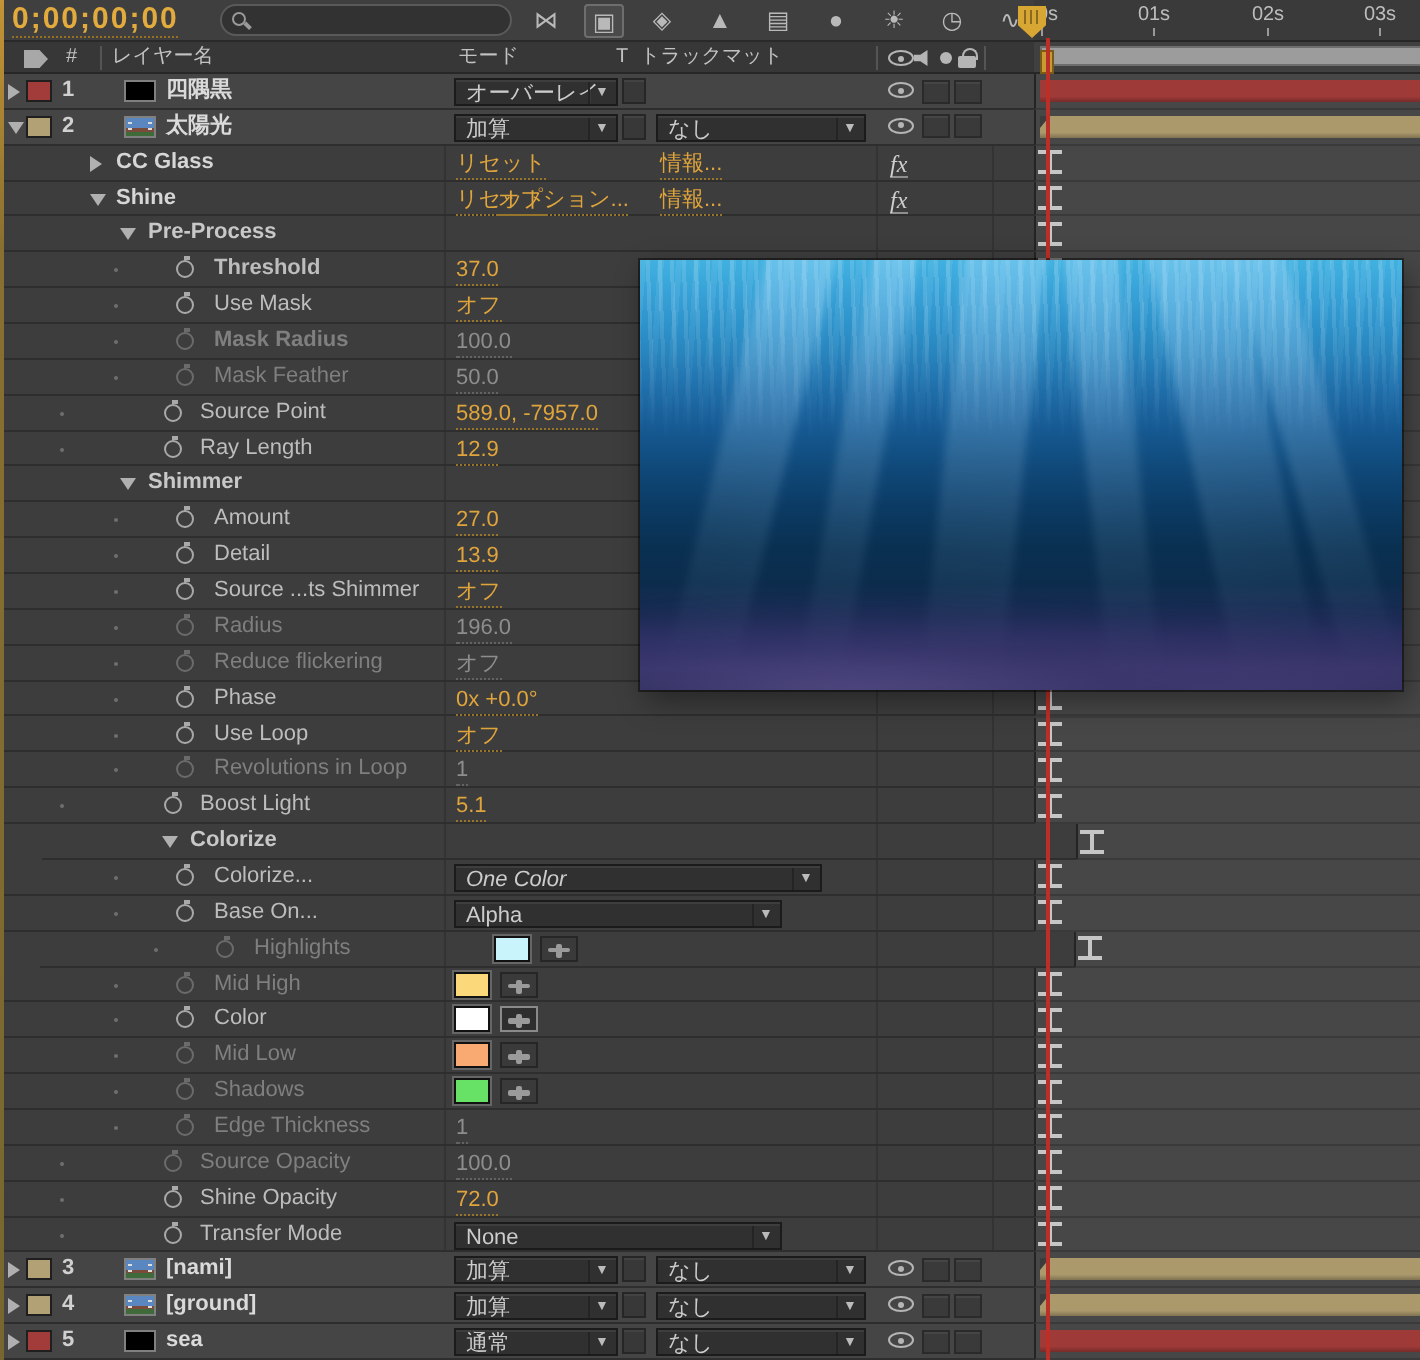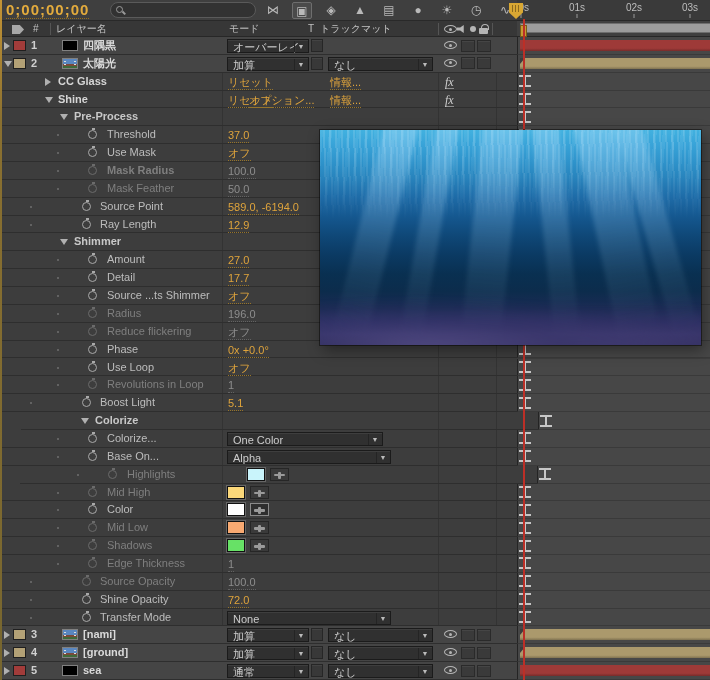--- a/index.html
+++ b/index.html
@@ -251,21 +251,21 @@
           <div class="lbl gname" style="left: 74px;">Pre-Process</div>
         </div>
         <div class="rr">
           <div class="ibeam"></div>
         </div>
       </div>
       <div class="row" style="top: 89.3056px; height: 17.8611px;">
         <div class="rl">
           <div class="dot" style="left: 57px;"></div>
           <div class="sw" style="left: 88px; top: 4px;"></div>
-          <div class="lbl pname" style="left: 107px;">Threshold</div>
+          <div class="lbl pname" style="left: 107px; font-weight: bold;">Threshold</div>
           <div class="val on">37.0</div>
         </div>
         <div class="rr">
           <div class="ibeam"></div>
         </div>
       </div>
       <div class="row" style="top: 107.167px; height: 17.8611px;">
         <div class="rl">
           <div class="dot" style="left: 57px;"></div>
           <div class="sw" style="left: 88px; top: 4px;"></div>
@@ -296,21 +296,21 @@
         </div>
         <div class="rr">
           <div class="ibeam"></div>
         </div>
       </div>
       <div class="row" style="top: 160.75px; height: 17.8611px;">
         <div class="rl">
           <div class="dot" style="left: 30px;"></div>
           <div class="sw" style="left: 82px; top: 4px;"></div>
           <div class="lbl pname" style="left: 100px;">Source Point</div>
-          <div class="val on">589.0, -6194.0</div>
+          <div class="val on">589.0, -7957.0</div>
         </div>
         <div class="rr">
           <div class="ibeam"></div>
         </div>
       </div>
       <div class="row" style="top: 178.611px; height: 17.8611px;">
         <div class="rl">
           <div class="dot" style="left: 30px;"></div>
           <div class="sw" style="left: 82px; top: 4px;"></div>
           <div class="lbl pname" style="left: 100px;">Ray Length</div>
@@ -338,21 +338,21 @@
         </div>
         <div class="rr">
           <div class="ibeam"></div>
         </div>
       </div>
       <div class="row" style="top: 232.194px; height: 17.8611px;">
         <div class="rl">
           <div class="dot" style="left: 57px;"></div>
           <div class="sw" style="left: 88px; top: 4px;"></div>
           <div class="lbl pname" style="left: 107px;">Detail</div>
-          <div class="val on">17.7</div>
+          <div class="val on">13.9</div>
         </div>
         <div class="rr">
           <div class="ibeam"></div>
         </div>
       </div>
       <div class="row" style="top: 250.056px; height: 17.8611px;">
         <div class="rl">
           <div class="dot" style="left: 57px;"></div>
           <div class="sw" style="left: 88px; top: 4px;"></div>
           <div class="lbl pname" style="left: 107px;">Source ...ts Shimmer</div>
@@ -435,21 +435,21 @@
         </div>
         <div class="rr">
           <div class="ibeam"></div>
         </div>
       </div>
       <div class="row" style="top: 392.944px; height: 17.8611px;">
         <div class="rl">
           <div class="dot" style="left: 57px;"></div>
           <div class="sw" style="left: 88px; top: 4px;"></div>
           <div class="lbl pname" style="left: 107px;">Colorize...</div>
-          <div class="dd" style="left: 227px; width: 156px;">One Color<div class="arr">▼</div></div>
+          <div class="dd" style="left: 227px; width: 184px; font-style: italic;">One Color<div class="arr">▼</div></div>
         </div>
         <div class="rr">
           <div class="ibeam"></div>
         </div>
       </div>
       <div class="row" style="top: 410.806px; height: 17.8611px;">
         <div class="rl">
           <div class="dot" style="left: 57px;"></div>
           <div class="sw" style="left: 88px; top: 4px;"></div>
           <div class="lbl pname" style="left: 107px;">Base On...</div>

